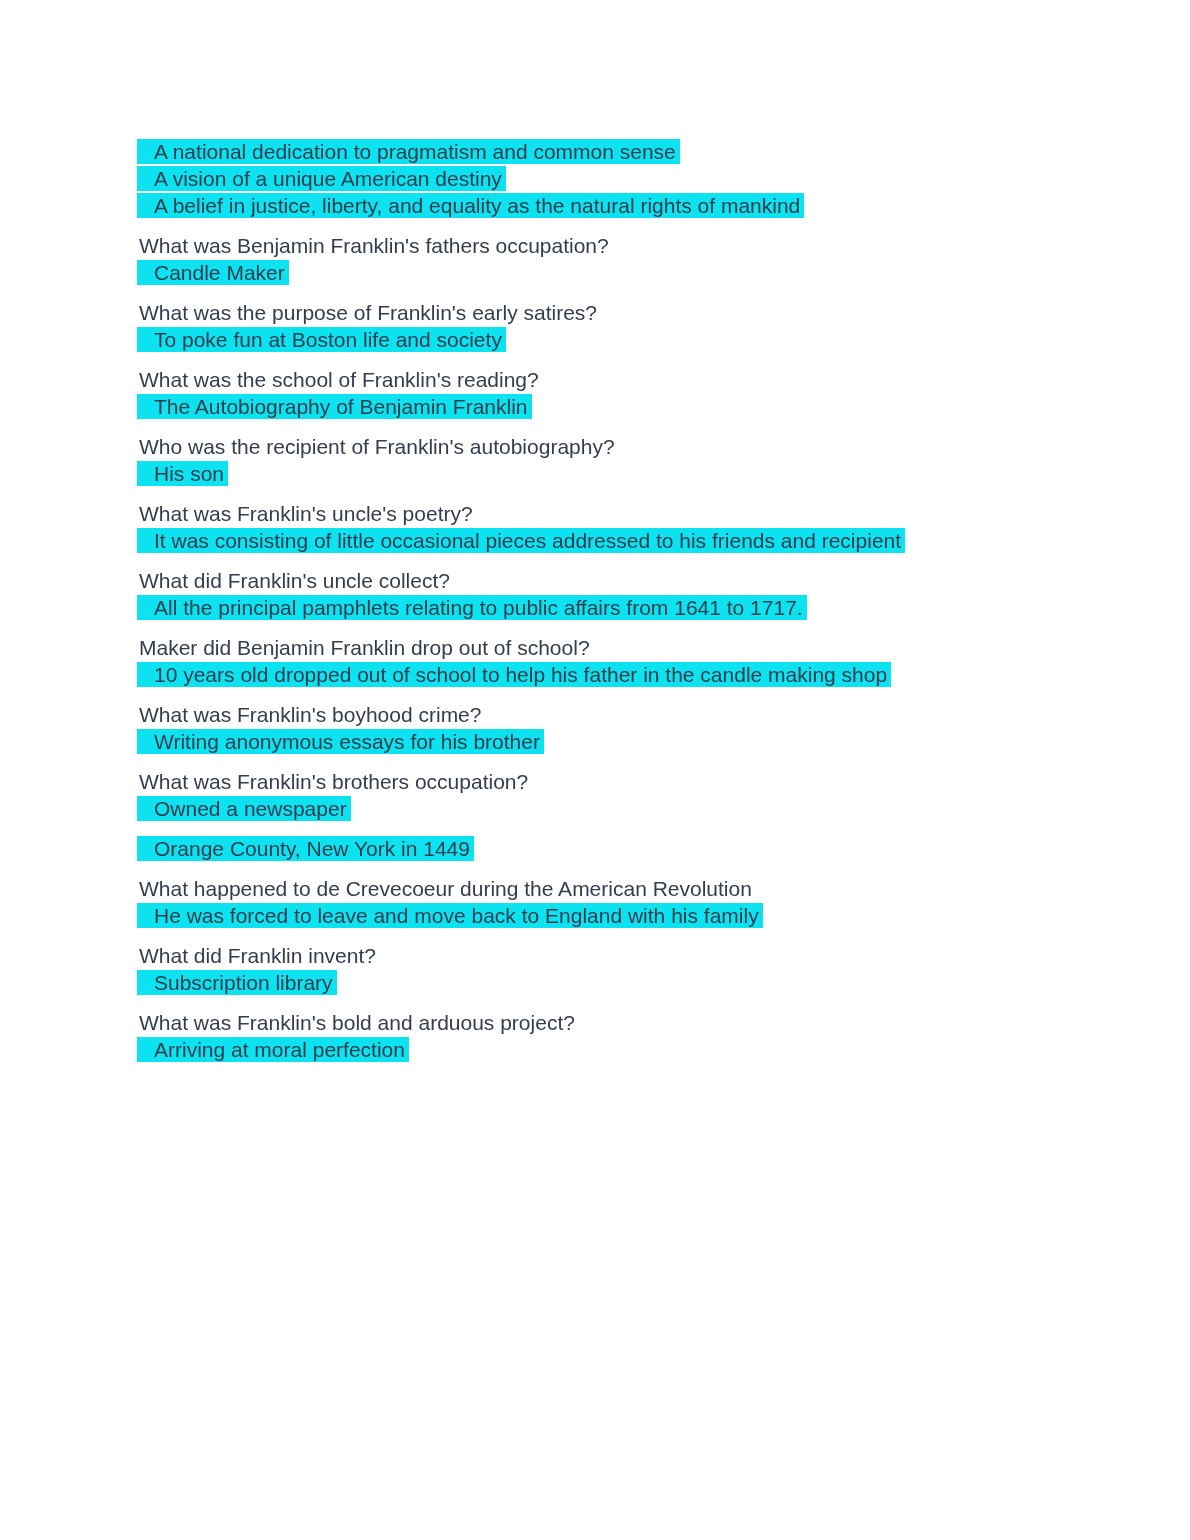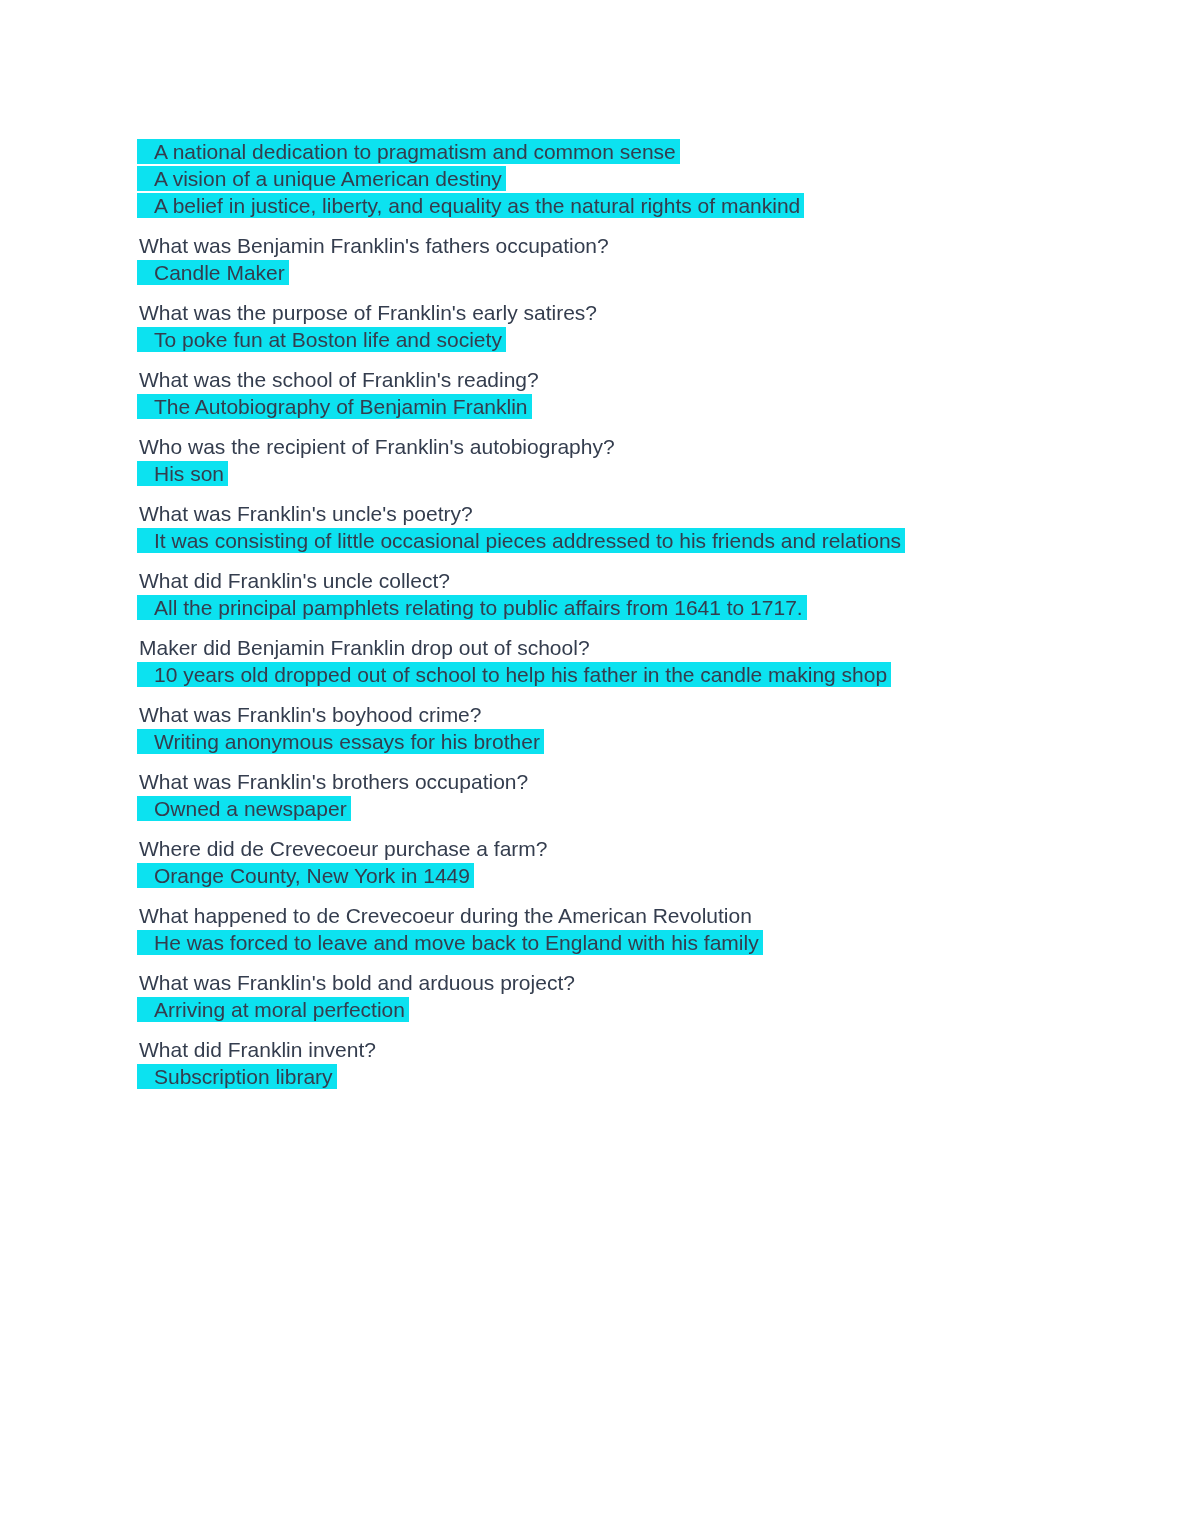--- a/index.html
+++ b/index.html
@@ -72,21 +72,21 @@
     <div class="line"><mark class="hl answer">The Autobiography of Benjamin Franklin</mark></div>
   </div>
 
   <div class="qa-block">
     <div class="question">Who was the recipient of Franklin's autobiography?</div>
     <div class="line"><mark class="hl answer">His son</mark></div>
   </div>
 
   <div class="qa-block">
     <div class="question">What was Franklin's uncle's poetry?</div>
-    <div class="line"><mark class="hl answer">It was consisting of little occasional pieces addressed to his friends and relations</mark></div>
+    <div class="line"><mark class="hl answer">It was consisting of little occasional pieces addressed to his friends and recipient</mark></div>
   </div>
 
   <div class="qa-block">
     <div class="question">What did Franklin's uncle collect?</div>
     <div class="line"><mark class="hl answer">All the principal pamphlets relating to public affairs from 1641 to 1717.</mark></div>
   </div>
 
   <div class="qa-block">
     <div class="question">Maker did Benjamin Franklin drop out of school?</div>
     <div class="line"><mark class="hl answer">10 years old dropped out of school to help his father in the candle making shop</mark></div>
@@ -96,32 +96,31 @@
     <div class="question">What was Franklin's boyhood crime?</div>
     <div class="line"><mark class="hl answer">Writing anonymous essays for his brother</mark></div>
   </div>
 
   <div class="qa-block">
     <div class="question">What was Franklin's brothers occupation?</div>
     <div class="line"><mark class="hl answer">Owned a newspaper</mark></div>
   </div>
 
   <div class="qa-block">
-    <div class="question">Where did de Crevecoeur purchase a farm?</div>
     <div class="line"><mark class="hl answer">Orange County, New York in 1449</mark></div>
   </div>
 
   <div class="qa-block">
     <div class="question">What happened to de Crevecoeur during the American Revolution</div>
     <div class="line"><mark class="hl answer">He was forced to leave and move back to England with his family</mark></div>
   </div>
 
   <div class="qa-block">
-    <div class="question">What was Franklin's bold and arduous project?</div>
-    <div class="line"><mark class="hl answer">Arriving at moral perfection</mark></div>
+    <div class="question">What did Franklin invent?</div>
+    <div class="line"><mark class="hl answer">Subscription library</mark></div>
   </div>
 
   <div class="qa-block">
-    <div class="question">What did Franklin invent?</div>
-    <div class="line"><mark class="hl answer">Subscription library</mark></div>
+    <div class="question">What was Franklin's bold and arduous project?</div>
+    <div class="line"><mark class="hl answer">Arriving at moral perfection</mark></div>
   </div>
 </div>
 </div>
 
 </body></html>

